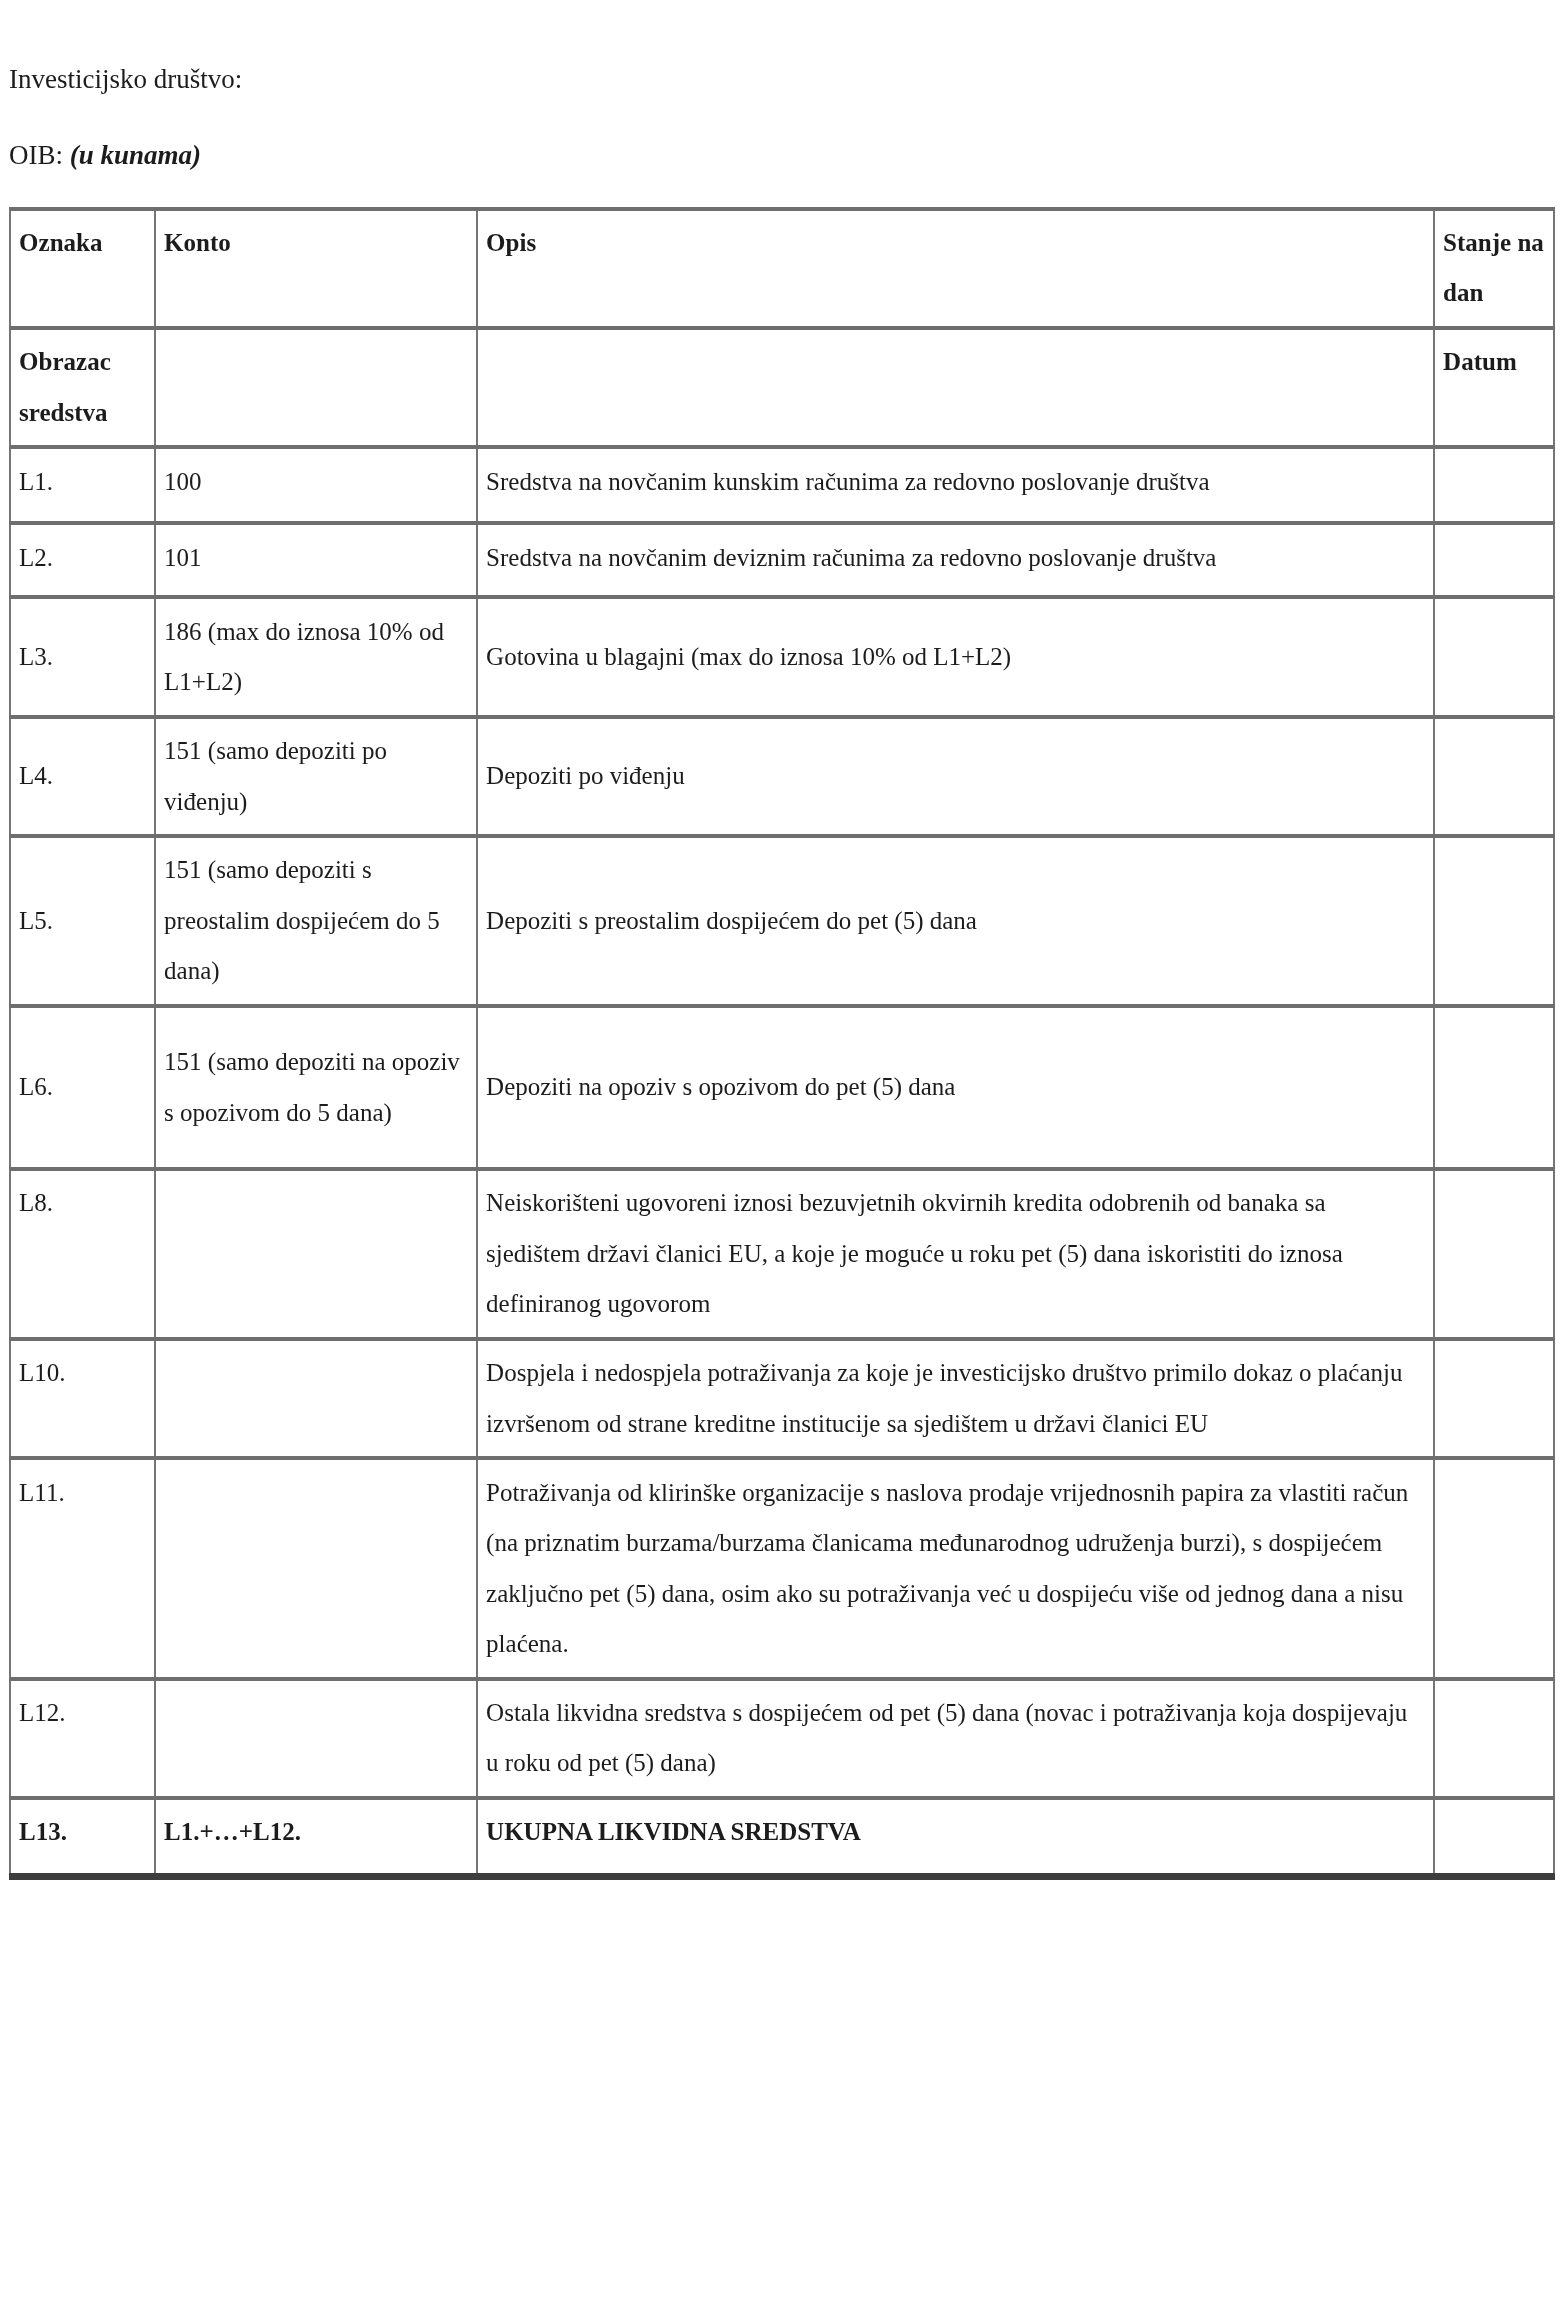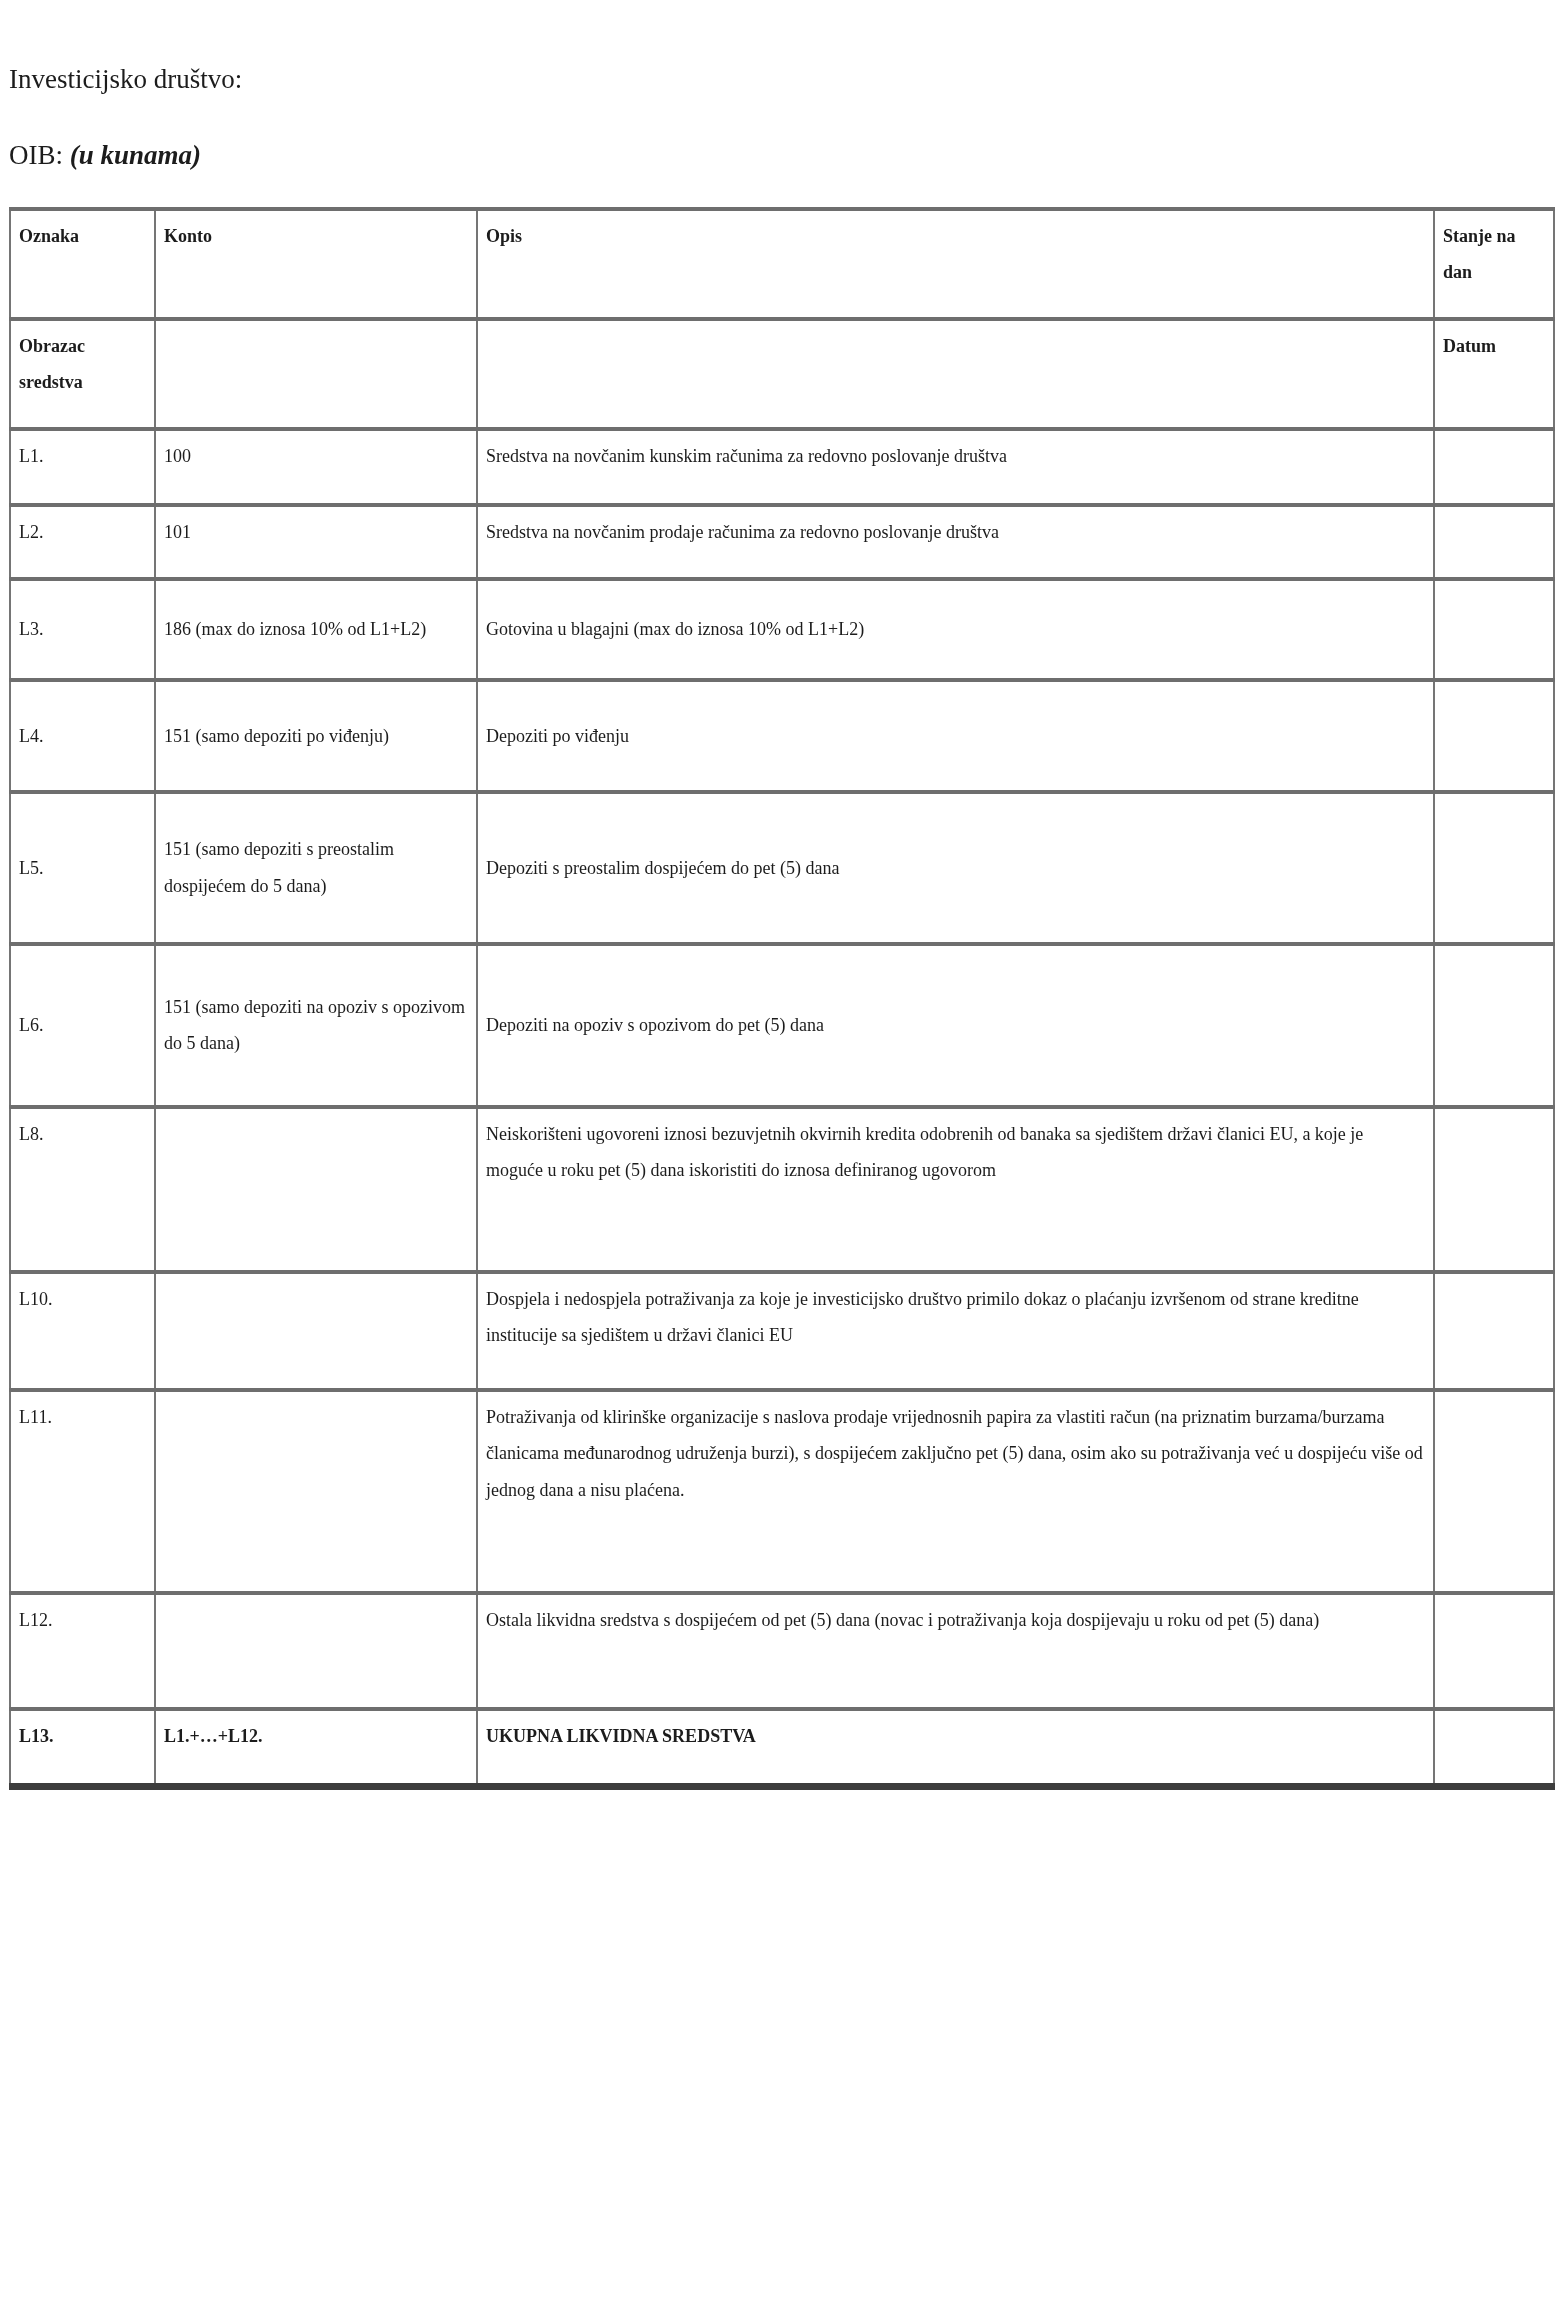--- a/index.html
+++ b/index.html
@@ -45,21 +45,21 @@
     margin-top: 36px;
     border: 2.7px solid #6e6e6e;
     border-bottom: 7.2px solid #3d3d3d;
   }
   table.form td, table.form th {
     border-left: 2.7px solid #757575;
     border-right: 2.7px solid #757575;
     border-top: 4.5px solid #6e6e6e;
     border-bottom: 4.5px solid #6e6e6e;
     padding: 7.2px 9px 7.2px 8.1px;
-    font-size: 18px;
+    font-size: 25px;
     line-height: 2.02;
     text-align: left;
     vertical-align: top;
     font-weight: normal;
     word-wrap: break-word;
   }
   table.form th {
     font-weight: bold;
   }
   tr.va-mid td { vertical-align: middle; }
@@ -119,21 +119,21 @@
     <tr class="r-l1">
       <td>L1.</td>
       <td>100</td>
       <td>Sredstva na novčanim kunskim računima za redovno poslovanje društva</td>
       <td></td>
     </tr>
 
     <tr class="r-l2">
       <td>L2.</td>
       <td>101</td>
-      <td>Sredstva na novčanim prodaje računima za redovno poslovanje društva</td>
+      <td>Sredstva na novčanim deviznim računima za redovno poslovanje društva</td>
       <td></td>
     </tr>
 
     <tr class="r-l3 va-mid">
       <td>L3.</td>
       <td>186 (max do iznosa 10% od L1+L2)</td>
       <td>Gotovina u blagajni (max do iznosa 10% od L1+L2)</td>
       <td></td>
     </tr>
 

